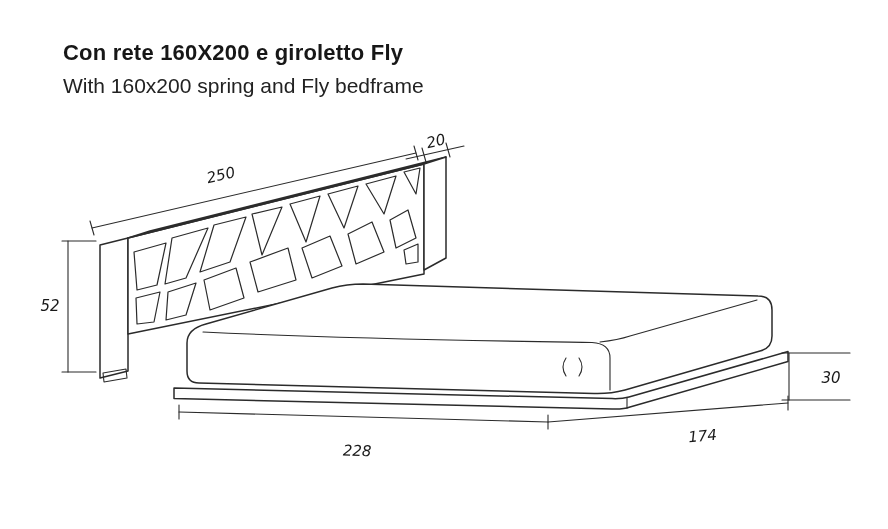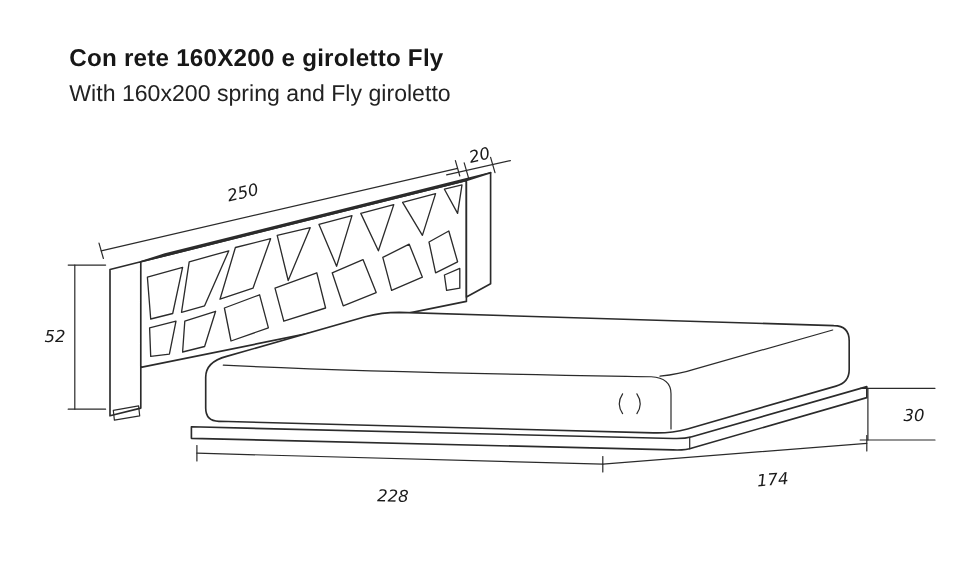--- a/index.html
+++ b/index.html
@@ -13,21 +13,21 @@
   .cell{fill:#ffffff;stroke:#2b2b2b;stroke-width:1.2;stroke-linejoin:round;}
   .dim{fill:none;stroke:#2b2b2b;stroke-width:1.1;stroke-linecap:round;}
   .dim-label{font-family:"DejaVu Sans",sans-serif;font-style:italic;font-size:15px;fill:#1a1a1a;text-anchor:middle;}
 </style>
 </head>
 <body>
 
 <div class="page">
 
   <div class="title">Con rete 160X200 e giroletto Fly</div>
-  <div class="subtitle">With 160x200 spring and Fly giroletto</div>
+  <div class="subtitle">With 160x200 spring and Fly bedframe</div>
 
   <svg class="drawing" width="888" height="529" viewBox="0 0 888 529">
 
     <g>
 
       <path class="solid" d="M100,245 L128,238 L128,371 L100,378 Z"></path>
       <path class="thin" d="M103,373 L126,369 L127,378 L104,382 Z"></path>
 
       <path class="solid" d="M128,238 L424,164 L424,274 L128,334 Z"></path>
 

